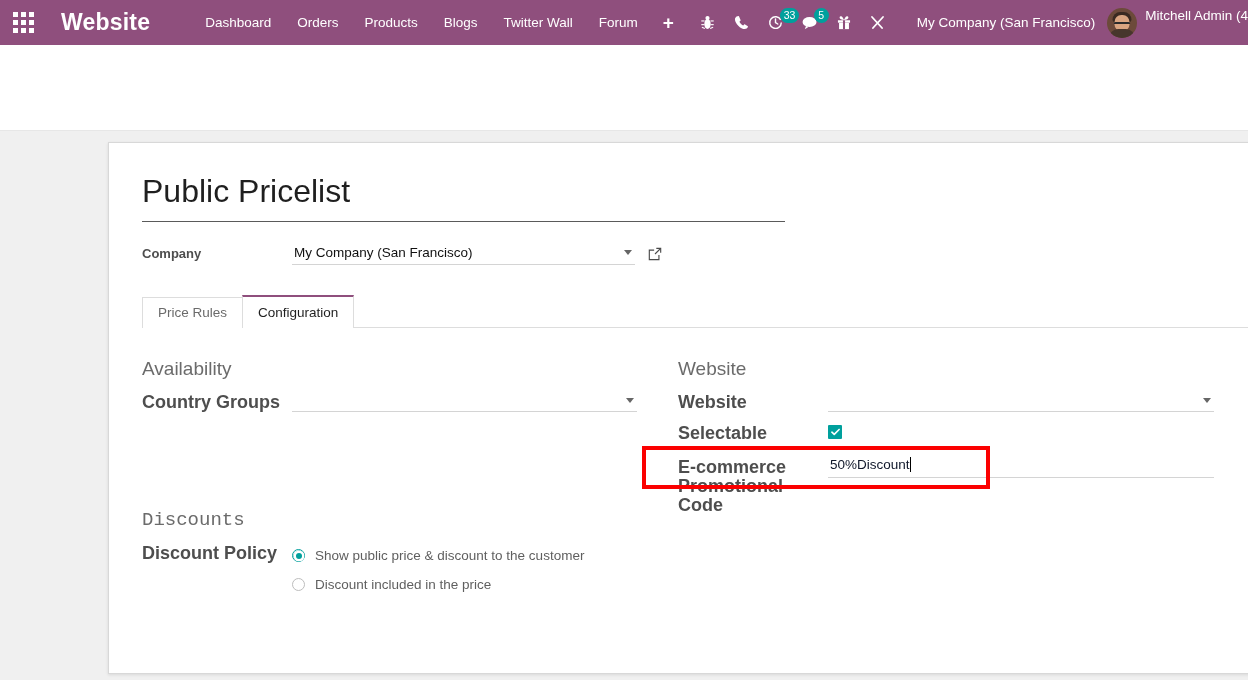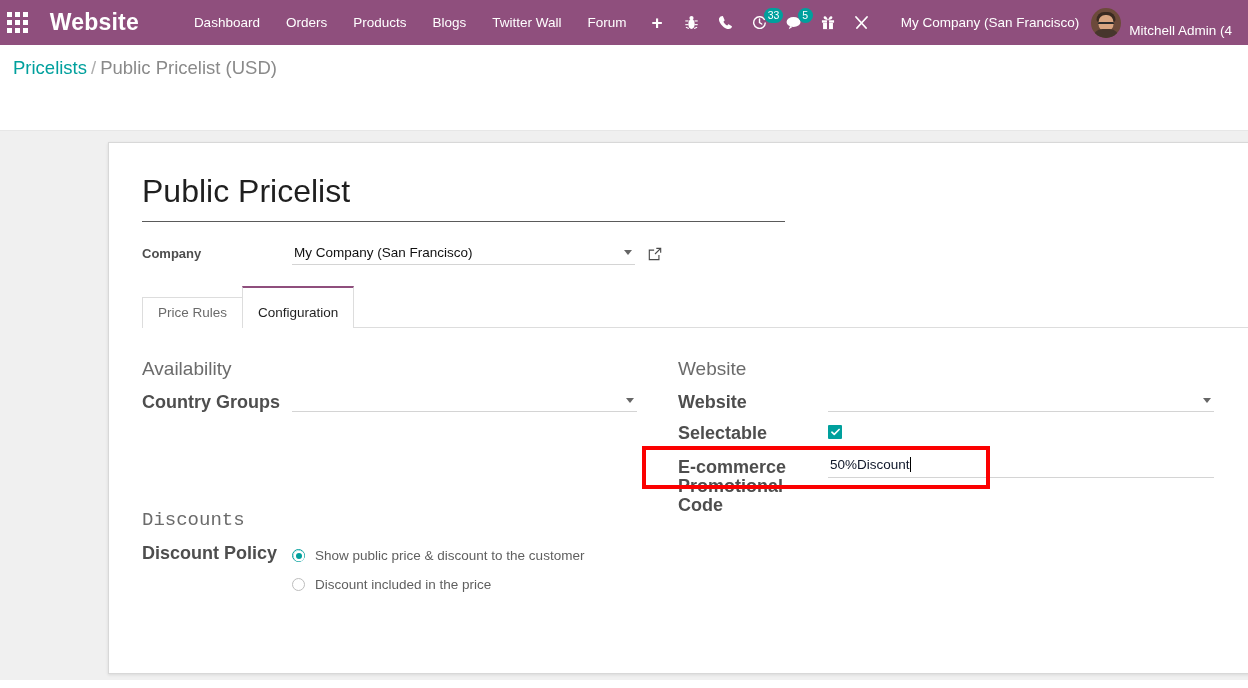--- a/index.html
+++ b/index.html
@@ -74,22 +74,22 @@
     padding: 0 4px;
     border-radius: 9px;
     text-align: center;
   }
   .company-name {
     font-size: 13.5px;
     padding: 0 12px 0 22px;
     cursor: pointer;
   }
   .user-menu {
-    display: flex; align-items: flex-end;
-    padding-right: 16px;
+    display: flex; align-items: flex-start;
+    padding-right: 0px;
     cursor: pointer;
     overflow: hidden;
   }
   .avatar {
     width: 30px; height: 30px;
     border-radius: 50%;
     overflow: hidden;
     flex: none;
     margin-right: 8px;
     background: #6c4a3a;
@@ -239,21 +239,21 @@
     border: 1px solid #dddddd;
     border-bottom: none;
     margin-right: -1px;
     cursor: pointer;
     position: relative;
     top: 1px;
   }
   .tab.active {
     color: #1f1f1f;
     border-top: 2px solid #8f4f7d;
-    padding-top: 16px;
+    padding-top: 7px;
     z-index: 2;
   }
   .tab.active:after {
     content: "";
     position: absolute;
     left: 0; right: 0; bottom: -1px;
     height: 1px; background: #ffffff;
   }
 
   
@@ -438,23 +438,20 @@
         <div class="face"></div>
         <div class="glasses"></div>
         <div class="body"></div>
       </div>
       <span class="user-name">Mitchell Admin (4</span>
     </div>
   </div>
 </div>
 
 <div class="control-panel">
-  <div class="breadcrumb">
-    <a>Pricelists</a><span class="sep">/</span><span class="current">Public Pricelist (USD)</span>
-  </div>
   <div class="btn-row">
     <button class="btn-save">SAVE</button>
     <button class="btn-discard">DISCARD</button>
   </div>
 </div>
 
 <div class="page-body">
   <div class="form-sheet">
     <div class="sheet-inner">
 

